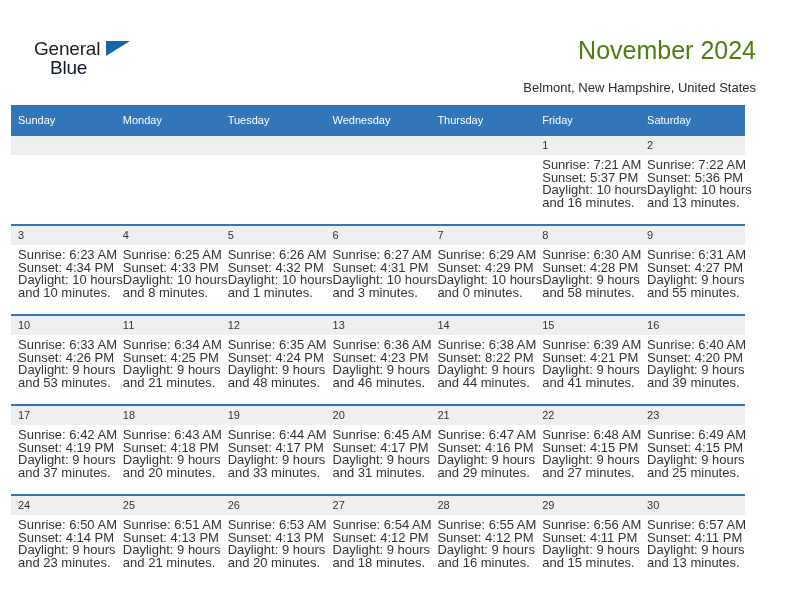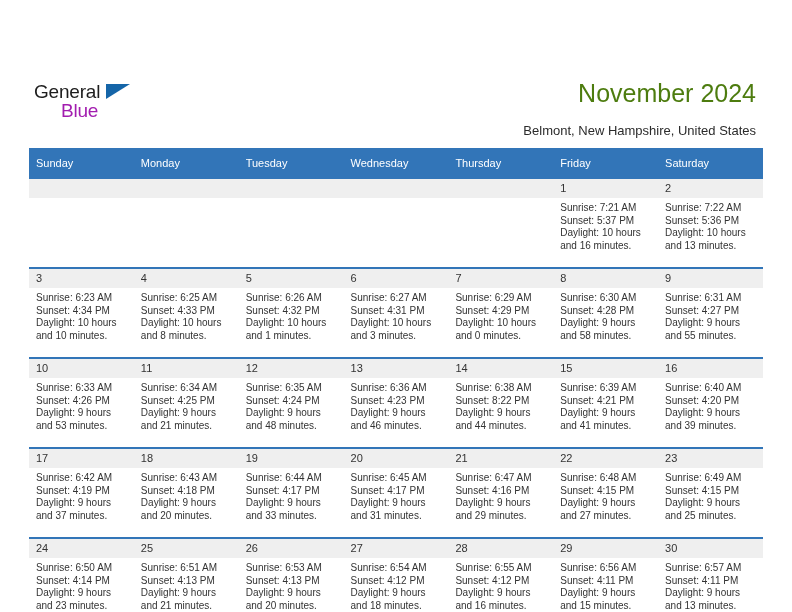--- a/index.html
+++ b/index.html
@@ -12,21 +12,20 @@
     height: 612px;
     font-family: "Liberation Sans", sans-serif;
     color: #000000;
     overflow: hidden;
   }
   .page {
     position: relative;
     width: 792px;
     height: 444px;
     box-sizing: border-box;
-    margin-top: 43px;
   }
 
   
   .top {
     position: absolute;
     left: 0;
     top: 0;
     width: 792px;
     height: 100px;
   }
@@ -50,24 +49,24 @@
     position: absolute;
     left: 72px;
     top: 3px;
     width: 0;
     height: 0;
     border-left: 24px solid #1565a8;
     border-bottom: 15px solid transparent;
   }
   .logo-blue {
     position: absolute;
-    left: 27px;
+    left: 16px;
     top: 19px;
     font-size: 19px;
-    color: #a21caf;
+    color: #0f172a;
     letter-spacing: -0.2px;
   }
 
   .title {
     position: absolute;
     right: 36px;
     top: 36px;
     font-size: 25px;
     color: #4d7c0f;
     text-align: right;
@@ -80,21 +79,21 @@
     top: 80px;
     font-size: 13px;
     color: #2b2b2b;
     text-align: center;
     white-space: nowrap;
   }
 
   
   .calendar {
     position: absolute;
-    left: 29px;
+    left: 11px;
     top: 105px;
     width: 734px;
   }
   table.cal {
     border-collapse: collapse;
     table-layout: fixed;
     width: 734px;
   }
   table.cal col { width: 104.857px; }
 
@@ -123,21 +122,21 @@
     background: #efefef;
     font-size: 11px;
     color: #333333;
     padding: 3px 0 3px 7px;
     height: 13px;
     line-height: 13px;
   }
   .daynum.empty { color: transparent; }
   .info {
     padding: 4px 6px 0 7px;
-    font-size: 10px;
+    font-size: 13px;
     line-height: 12.6px;
     color: #333333;
   }
   .info div { white-space: nowrap; }
 </style>
 </head>
 <body>
 
 <div class="page">
 

